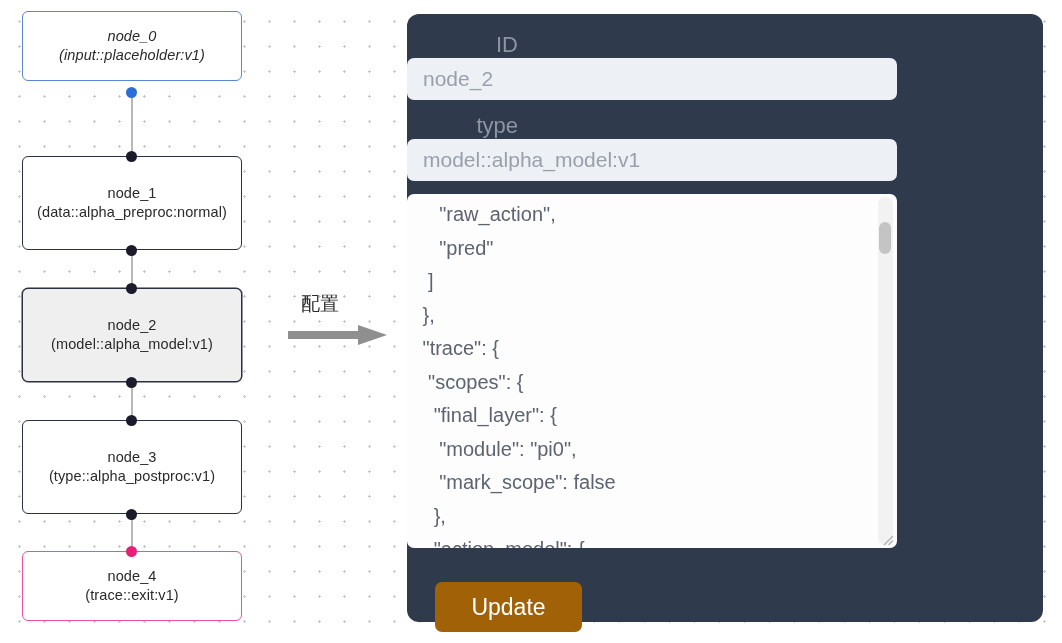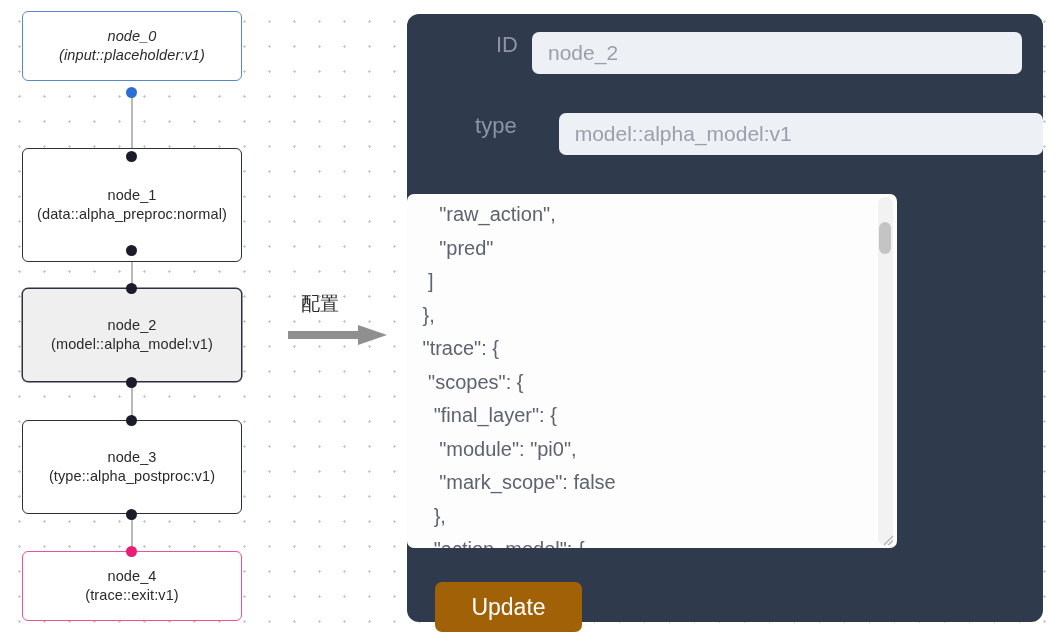--- a/index.html
+++ b/index.html
@@ -101,20 +101,21 @@
     border-radius: 12px;
     box-sizing: border-box;
     padding: 0;
   }
   .field-row {
     position: absolute;
     left: 0;
     width: 100%;
     display: flex;
     align-items: flex-start;
+    flex-direction: column;
   }
   .field-label {
     width: 125px;
     text-align: right;
     padding-right: 14px;
     color: #8d94a3;
     font-size: 22px;
     line-height: 26px;
     box-sizing: border-box;
   }
@@ -125,21 +126,21 @@
     background: #edf0f5;
     border: none;
     border-radius: 7px;
     color: #9aa0ab;
     font-size: 21px;
     font-family: "Liberation Sans", sans-serif;
     padding: 0 16px;
     outline: none;
   }
   #row-id   { top: 18px; }
-  #row-type { top: 99px; gap: 28px; }
+  #row-type { top: 99px; }
   #row-config { top: 180px; }
 
   .config-area-wrap {
     position: relative;
     width: 490px;
     height: 354px;
   }
   .config-area {
     box-sizing: border-box;
     width: 490px;
@@ -201,21 +202,21 @@
 
     <div class="edge-line" style="top:92px;height:64px;"></div>
     <div class="edge-line" style="top:250px;height:38px;"></div>
     <div class="edge-line" style="top:382px;height:38px;"></div>
     <div class="edge-line" style="top:514px;height:37px;"></div>
 
     <div class="node is-input" style="top:11px;height:70px;font-style:italic;">
       <span class="node-label">node_0
 (input::placeholder:v1)</span>
     </div>
-    <div class="node" style="top:148px;height:114px;">
+    <div class="node" style="top:156px;height:94px;">
       <span class="node-label">node_1
 (data::alpha_preproc:normal)</span>
     </div>
     <div class="node is-selected" style="top:288px;height:94px;">
       <span class="node-label">node_2
 (model::alpha_model:v1)</span>
     </div>
     <div class="node" style="top:420px;height:94px;">
       <span class="node-label">node_3
 (type::alpha_postproc:v1)</span>

